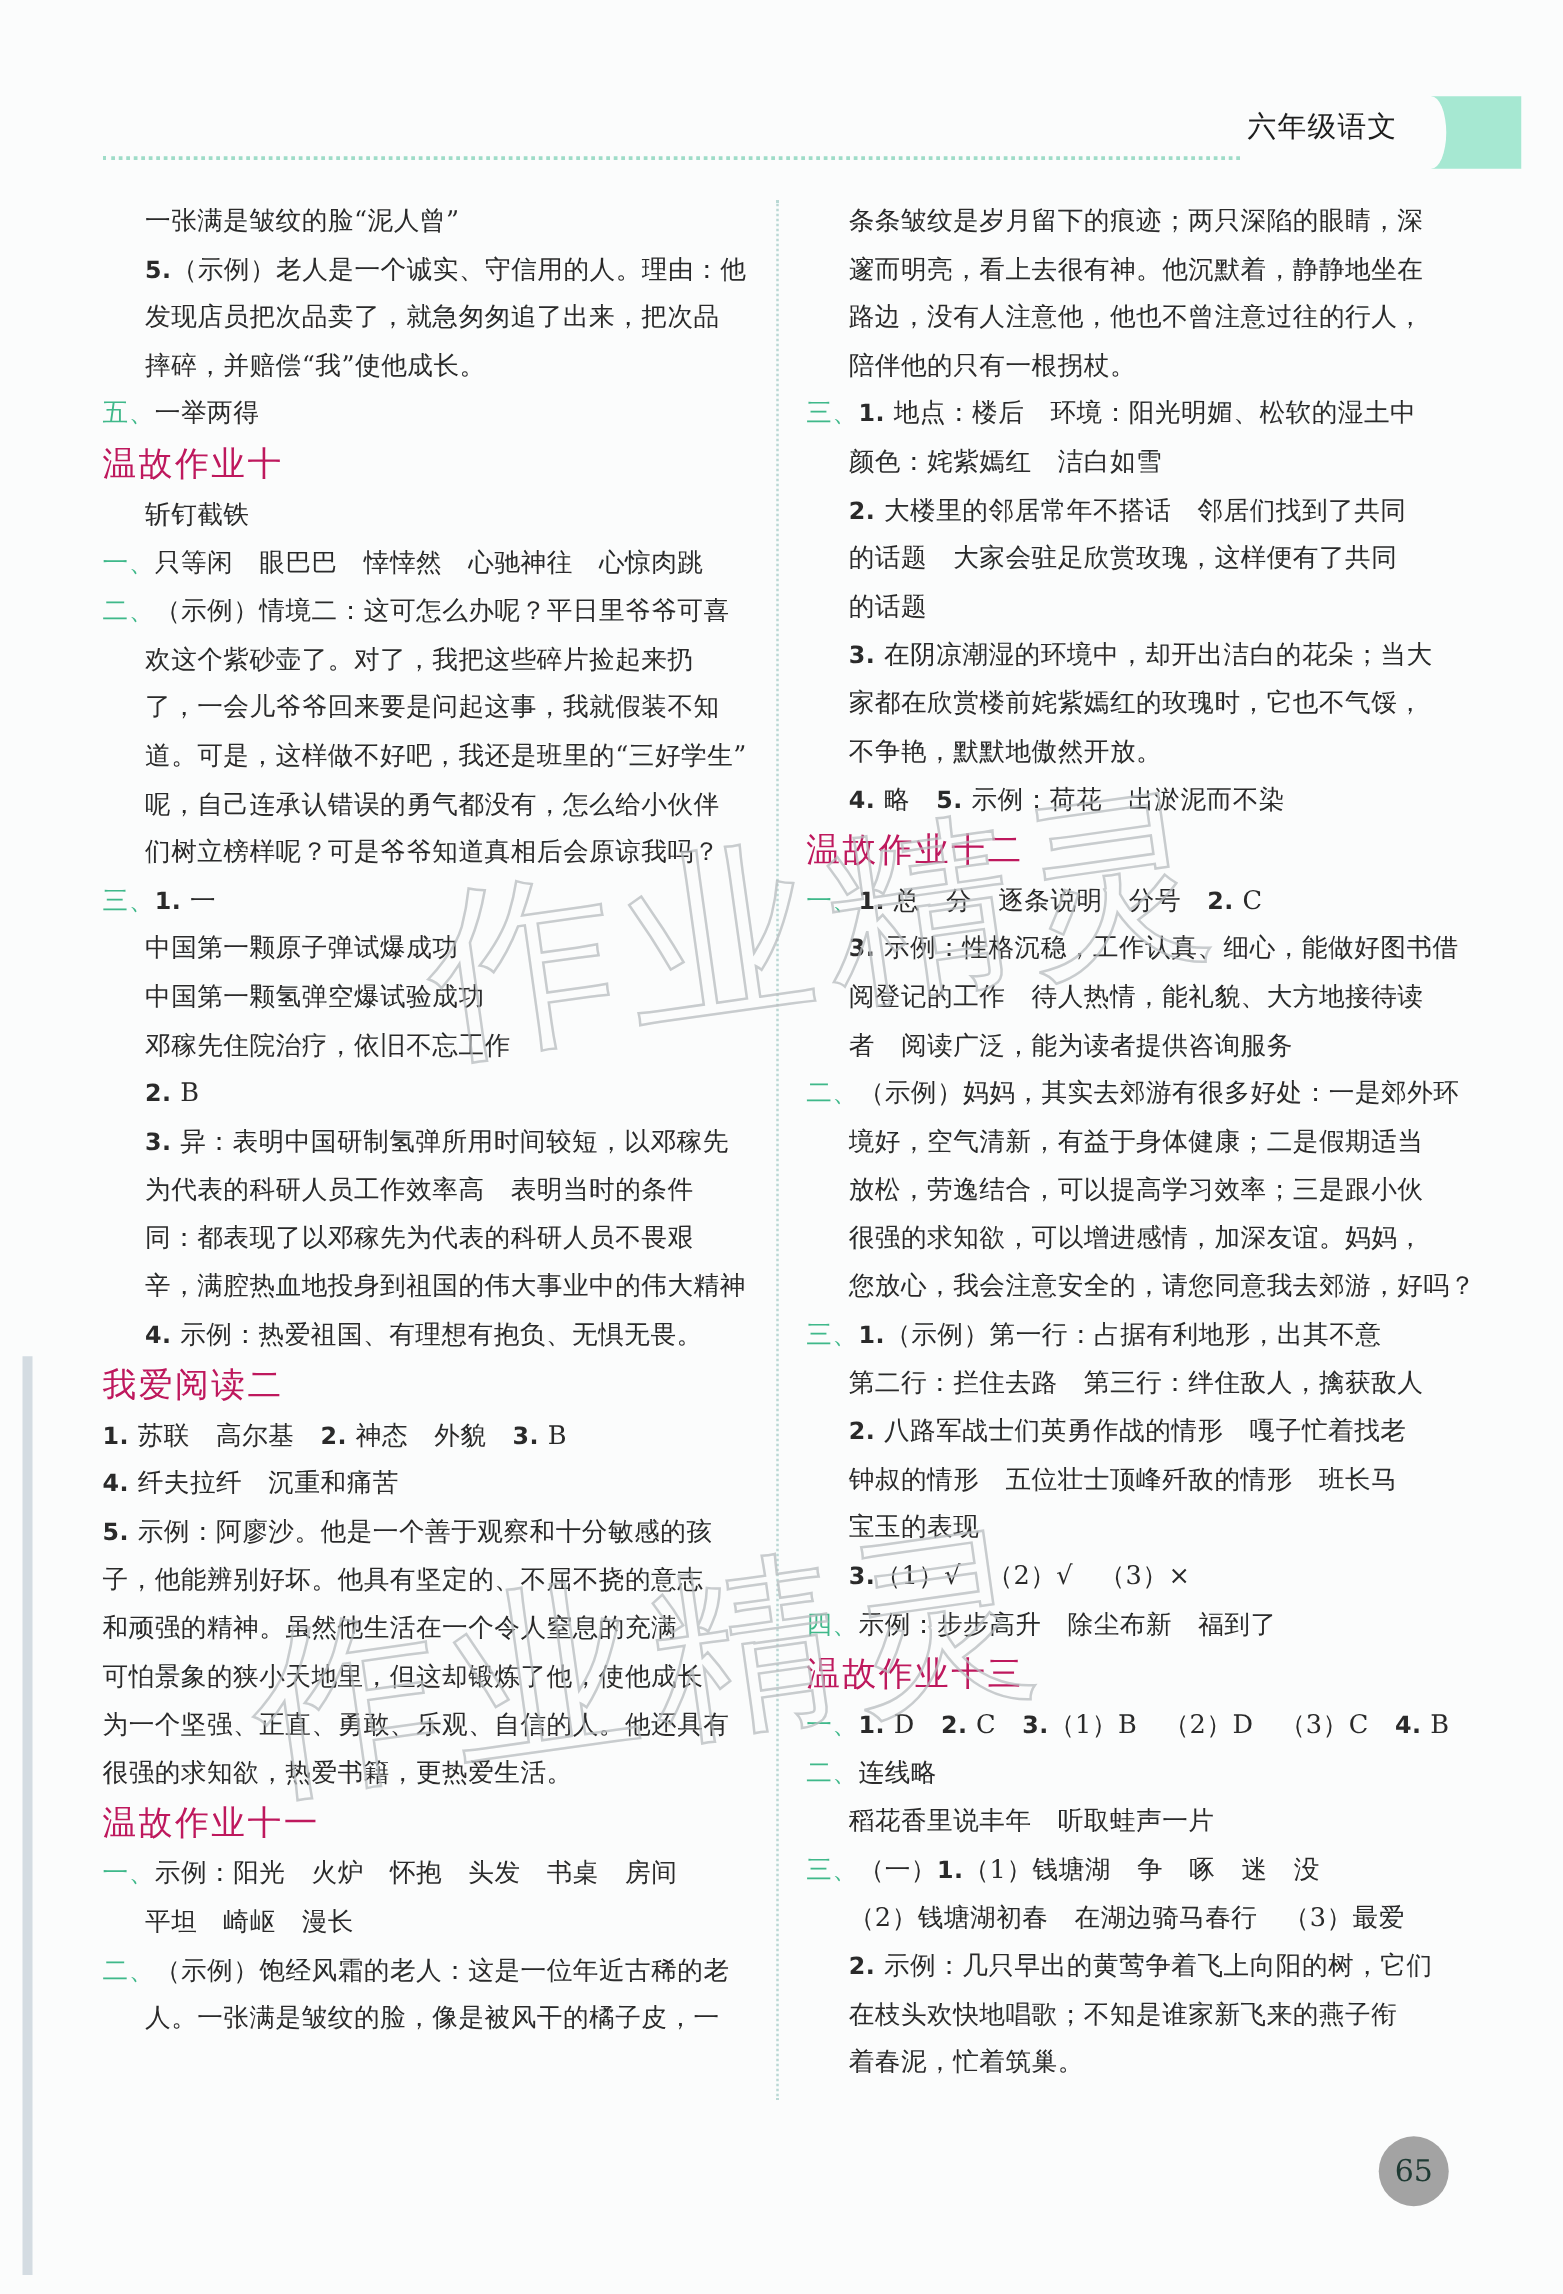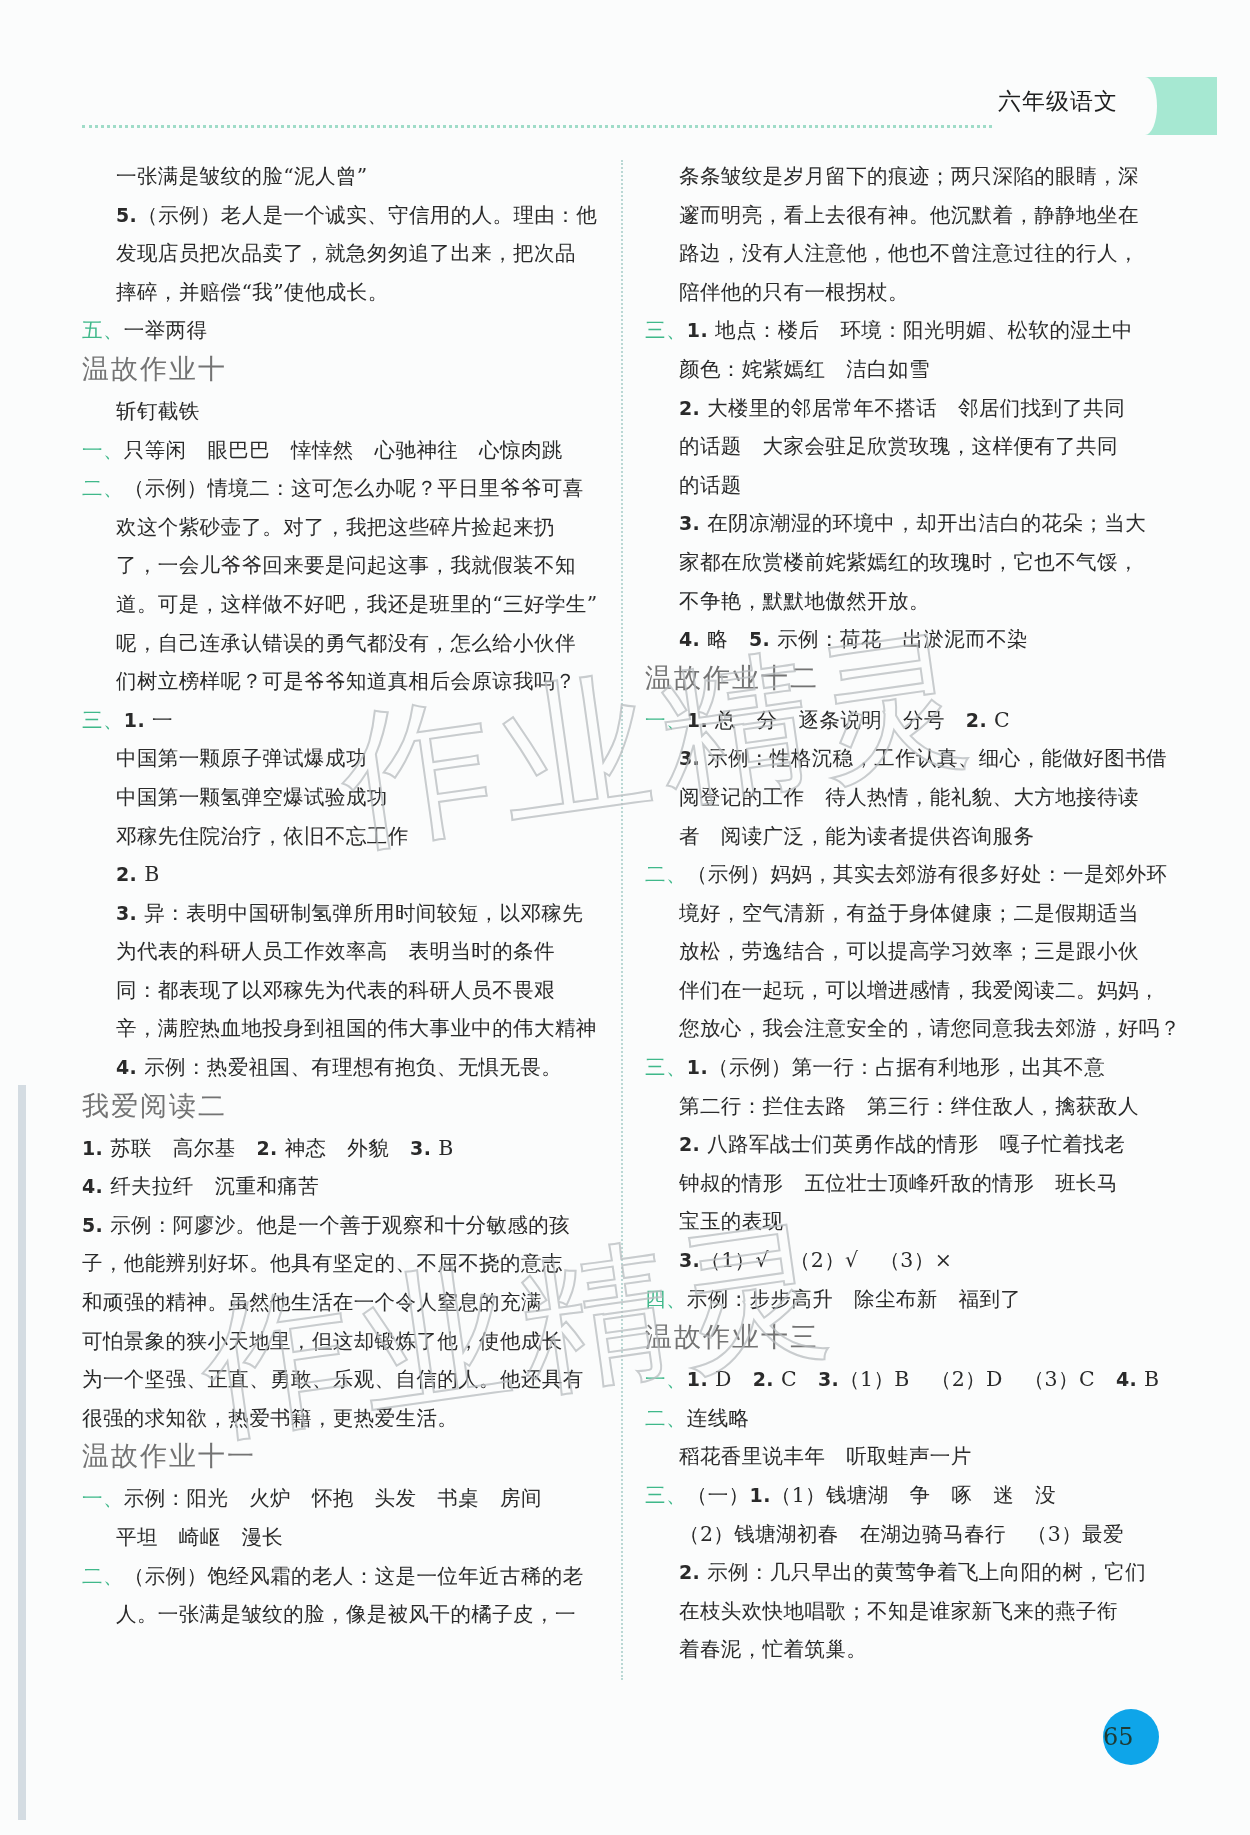--- a/index.html
+++ b/index.html
@@ -38,26 +38,26 @@
   .col-left { left:82px; width:520px; }
   .col-right { left:645px; width:520px; }
   .line {
     font-size:20.5px; line-height:38.6px; height:38.6px; white-space:nowrap;
     letter-spacing:0.4px;
   }
   .ind { padding-left:34px; }
   .mk { color:#3fb88a; }
   .n { font-family:"DejaVu Sans","Liberation Sans",sans-serif; font-weight:bold; font-size:19px; }
   .sec {
-    font-family:Liberation Mono, monospace;
-    color:#737373; font-size:27px; line-height:42px; height:42px; letter-spacing:2px;
+    font-family:Liberation Serif, serif;
+    color:#be185d; font-size:27px; line-height:42px; height:42px; letter-spacing:2px;
   }
   .page-num {
     position:absolute; left:1103px; top:1709px; width:56px; height:56px;
-    border-radius:50%; background:#0ea5e9; line-height:56px;
+    border-radius:50%; background:#a3a3a3; text-align:center; line-height:56px;
     font-size:24px; color:#1e3a33;
   }
   .watermark {
     position:absolute; font-family:"DejaVu Sans","Liberation Sans",sans-serif;
     font-size:150px; color:transparent; -webkit-text-stroke:2px #b8bcbf;
     letter-spacing:10px; transform:rotate(-8deg); opacity:0.75; pointer-events:none;
   }
 </style>
 </head>
 <body>
@@ -127,21 +127,21 @@
     <div class="line ind"><span>不争艳，默默地傲然开放。</span></div>
     <div class="line ind"><span class="n">4.</span><span> 略　</span><span class="n">5.</span><span> 示例：荷花　出淤泥而不染</span></div>
     <div class="sec">温故作业十二</div>
     <div class="line"><span class="mk">一、</span><span class="n">1.</span><span> 总　分　逐条说明　分号　</span><span class="n">2.</span><span> C</span></div>
     <div class="line ind"><span class="n">3.</span><span> 示例：性格沉稳，工作认真、细心，能做好图书借</span></div>
     <div class="line ind"><span>阅登记的工作　待人热情，能礼貌、大方地接待读</span></div>
     <div class="line ind"><span>者　阅读广泛，能为读者提供咨询服务</span></div>
     <div class="line"><span class="mk">二、</span><span>（示例）妈妈，其实去郊游有很多好处：一是郊外环</span></div>
     <div class="line ind"><span>境好，空气清新，有益于身体健康；二是假期适当</span></div>
     <div class="line ind"><span>放松，劳逸结合，可以提高学习效率；三是跟小伙</span></div>
-    <div class="line ind"><span>伴们在一起玩，可以增进感情，我爱阅读二。妈妈，</span></div>
+    <div class="line ind"><span>很强的求知欲，可以增进感情，加深友谊。妈妈，</span></div>
     <div class="line ind"><span>您放心，我会注意安全的，请您同意我去郊游，好吗？</span></div>
     <div class="line"><span class="mk">三、</span><span class="n">1.</span><span>（示例）第一行：占据有利地形，出其不意</span></div>
     <div class="line ind"><span>第二行：拦住去路　第三行：绊住敌人，擒获敌人</span></div>
     <div class="line ind"><span class="n">2.</span><span> 八路军战士们英勇作战的情形　嘎子忙着找老</span></div>
     <div class="line ind"><span>钟叔的情形　五位壮士顶峰歼敌的情形　班长马</span></div>
     <div class="line ind"><span>宝玉的表现</span></div>
     <div class="line ind"><span class="n">3.</span><span>（1）√　（2）√　（3）×</span></div>
     <div class="line"><span class="mk">四、</span><span>示例：步步高升　除尘布新　福到了</span></div>
     <div class="sec">温故作业十三</div>
     <div class="line"><span class="mk">一、</span><span class="n">1.</span><span> D　</span><span class="n">2.</span><span> C　</span><span class="n">3.</span><span>（1）B　（2）D　（3）C　</span><span class="n">4.</span><span> B</span></div>

